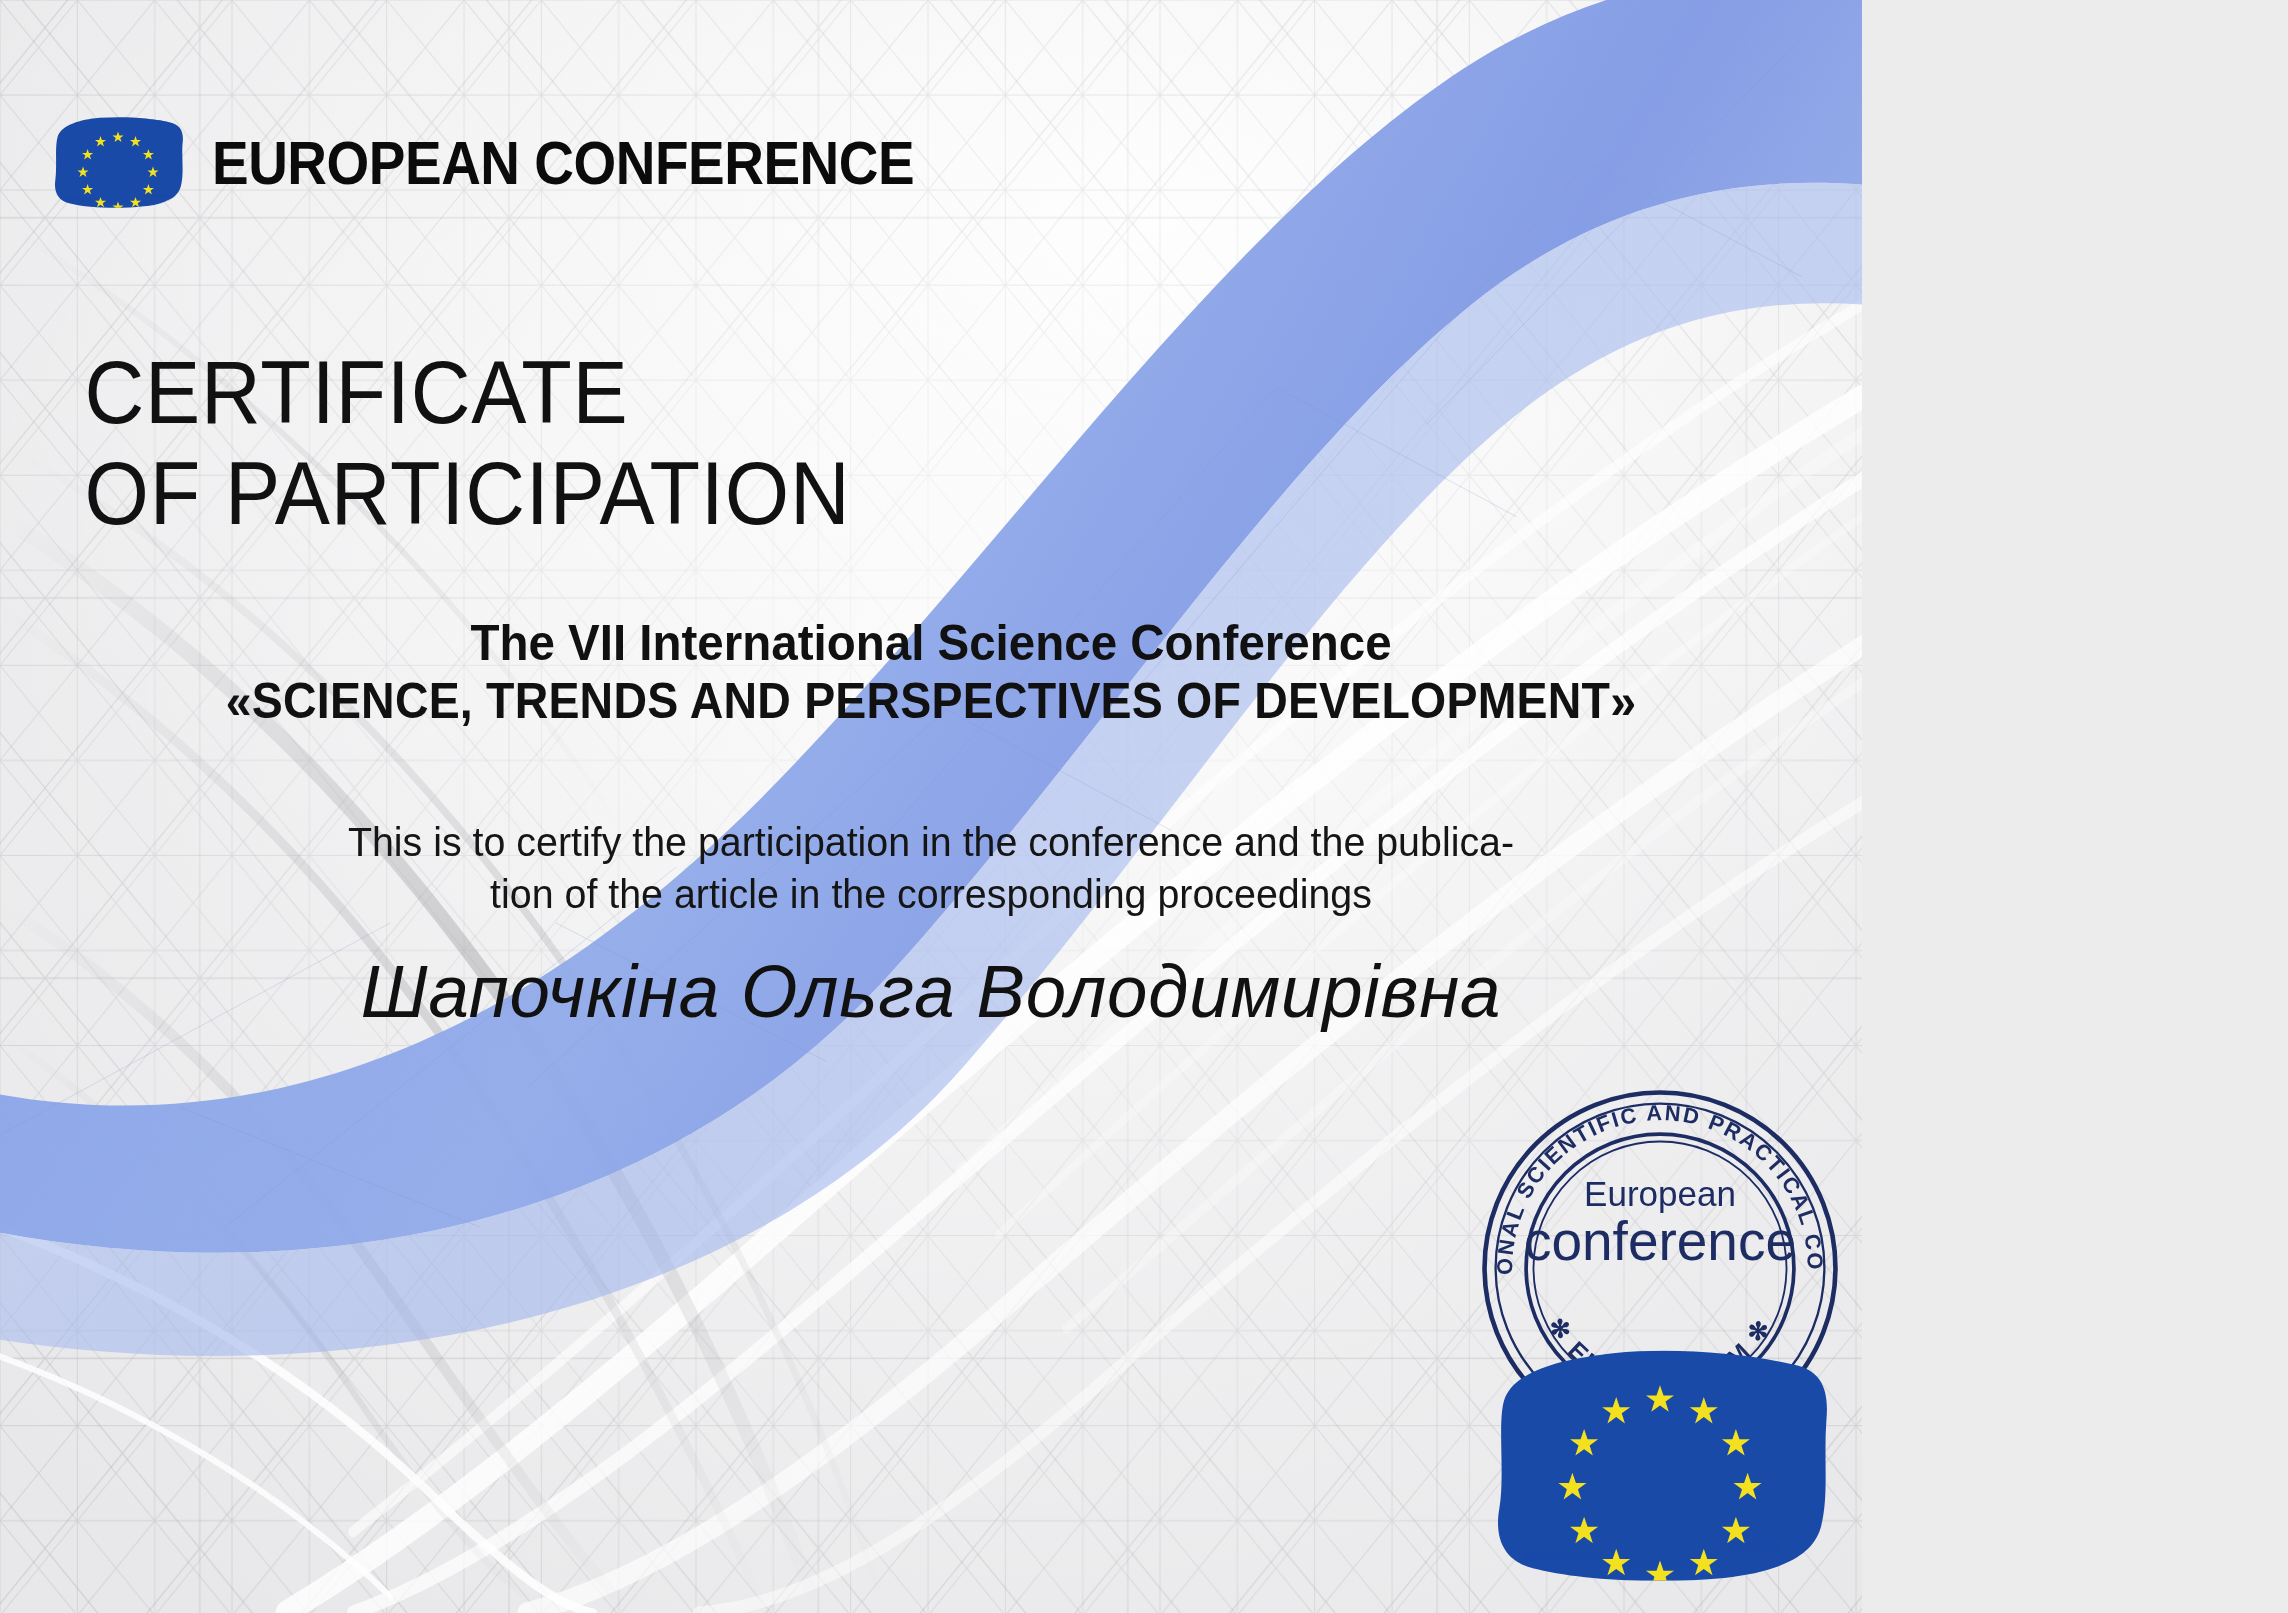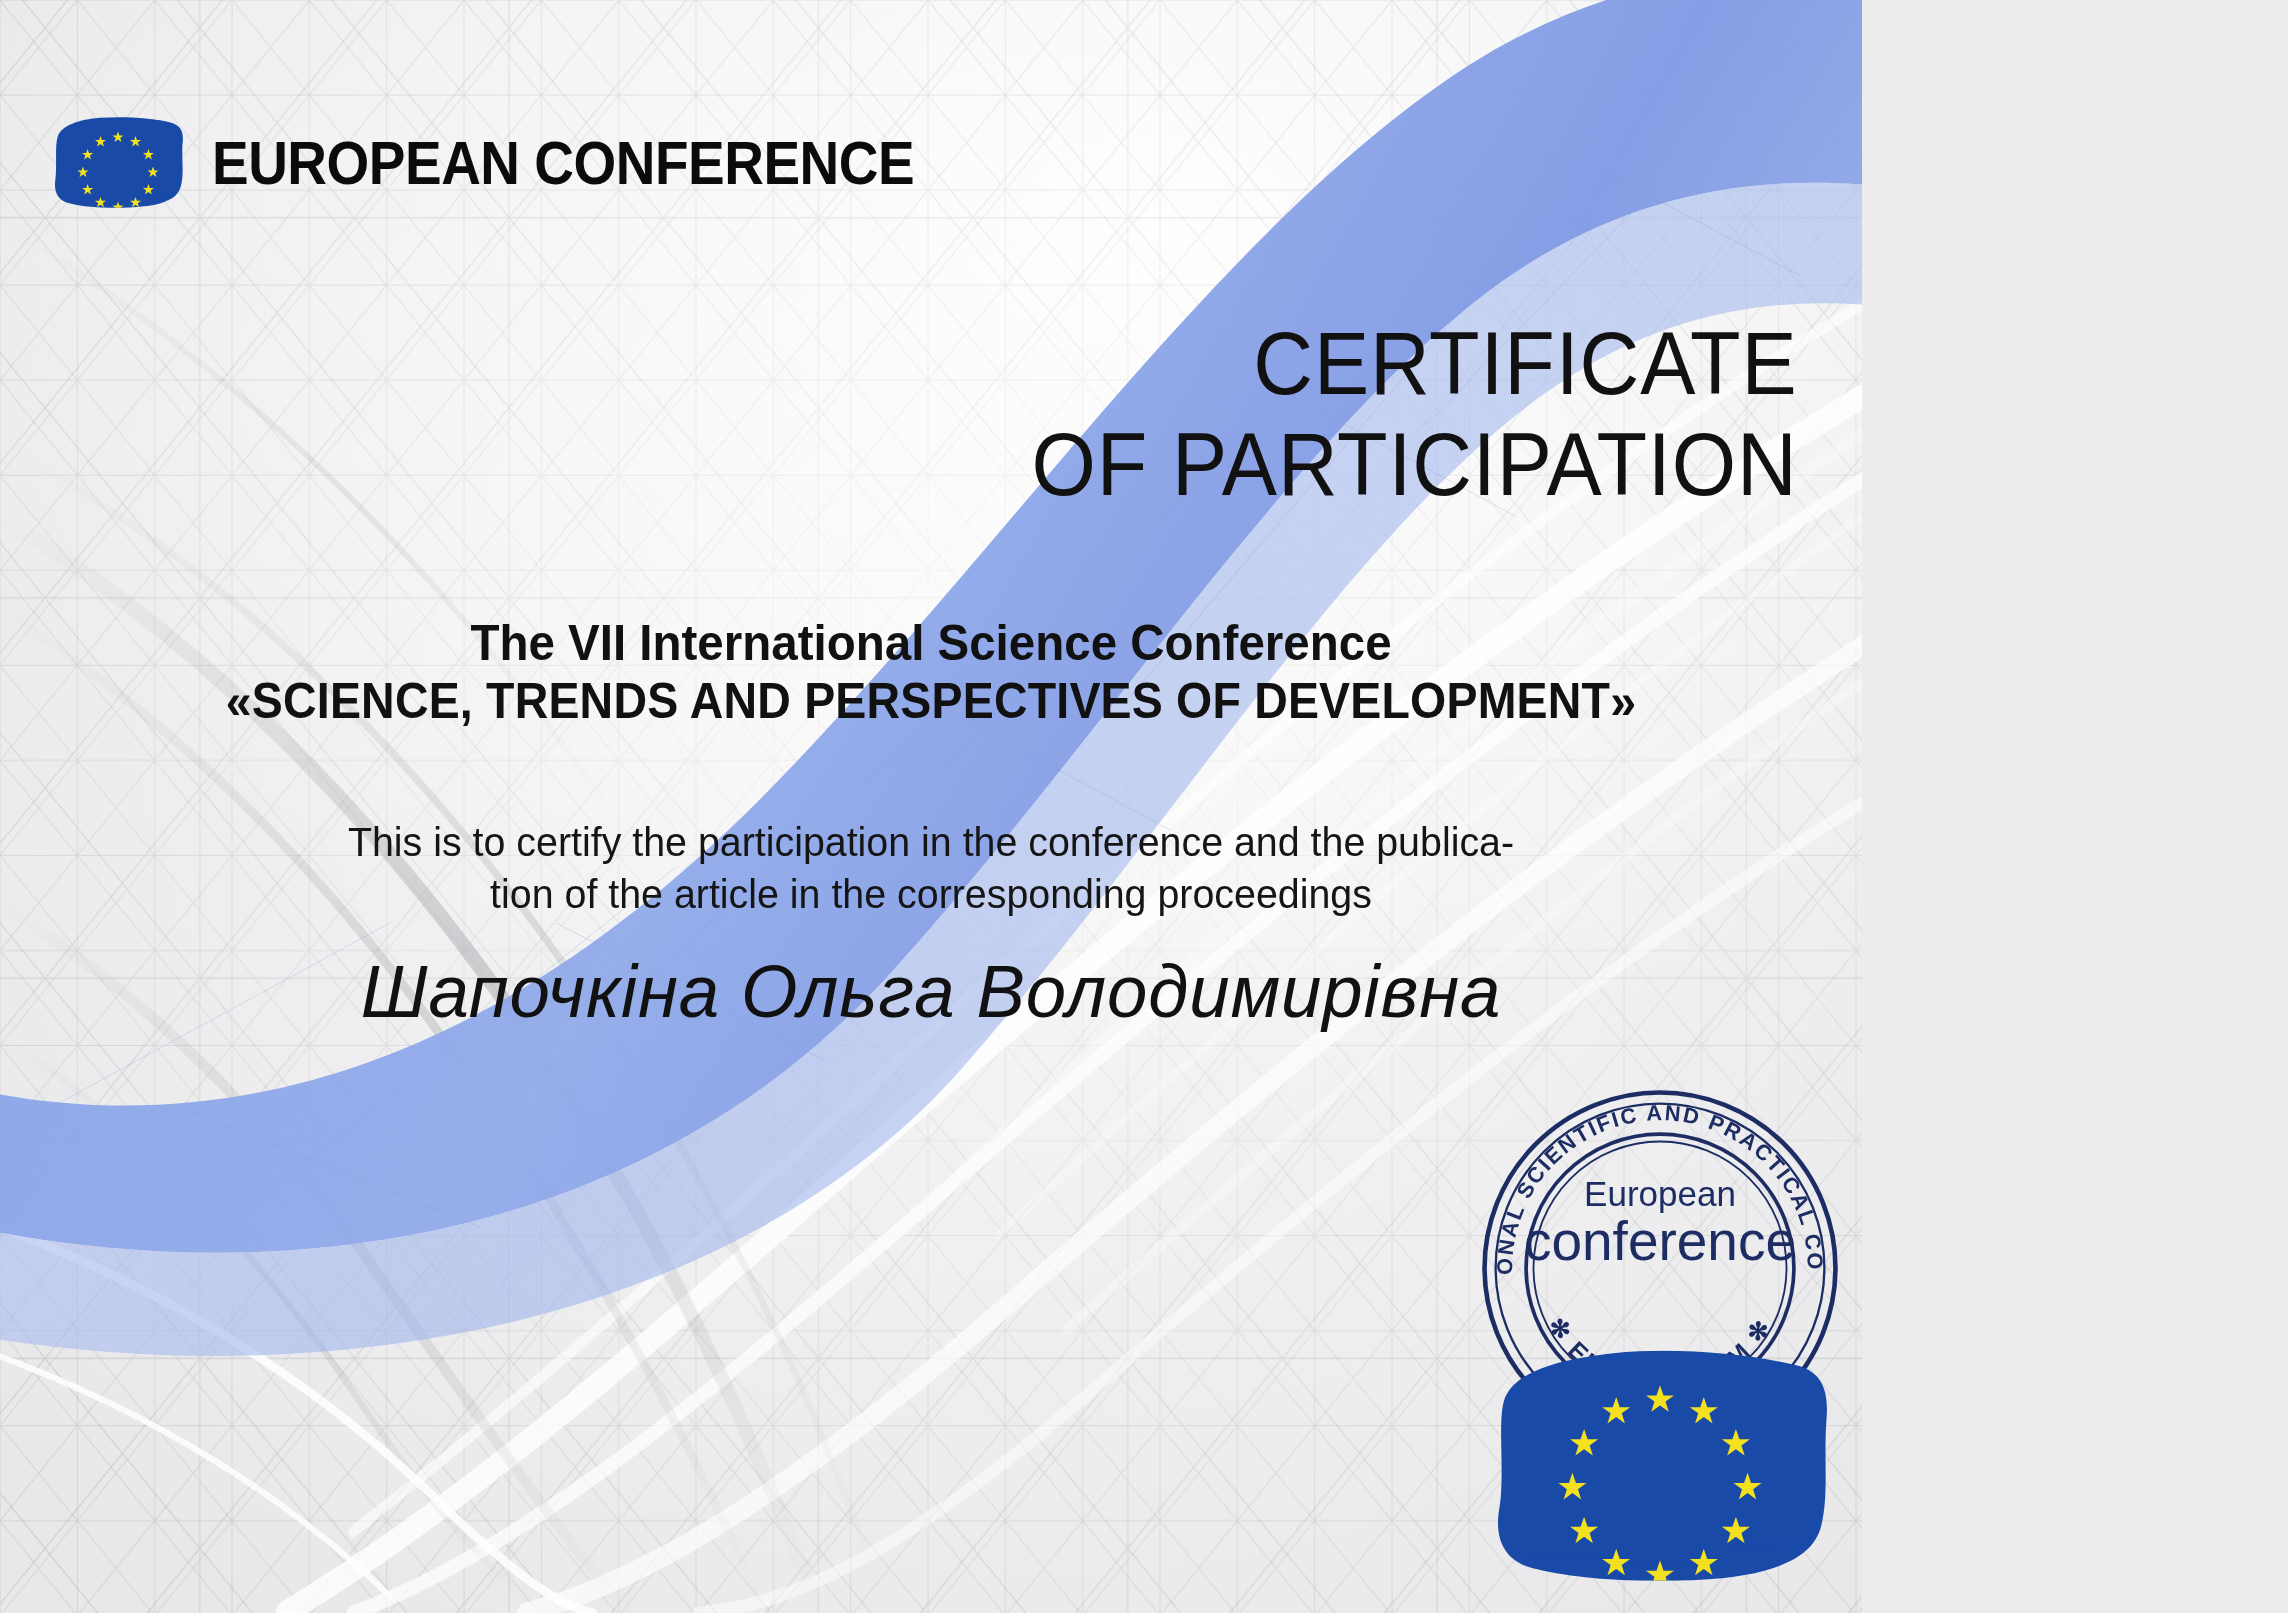--- a/index.html
+++ b/index.html
@@ -40,22 +40,22 @@
     transform-origin:left center;
     white-space:nowrap;
     line-height:1;
   }
 
   
   .content { position:absolute; inset:0; z-index:30; }
 
   .title-block {
     position:absolute;
-    left:0; right:0; top:313px;
-    text-align:right;
+    left:0; right:0; top:342px;
+    text-align:left;
     color:#111;
     padding-left:20px;
   }
   .title-line {
     font-size:89px;
     font-weight:300;
     line-height:1.14;
     letter-spacing:0.9px;
     transform:scaleX(0.93);
     white-space:nowrap;

